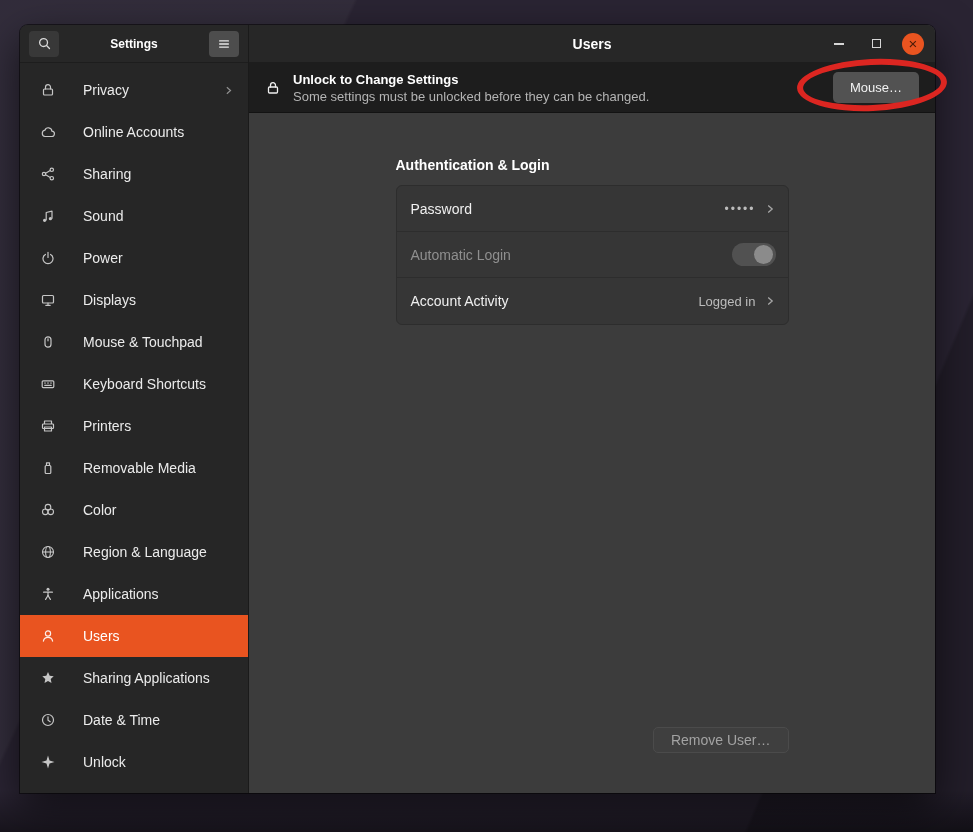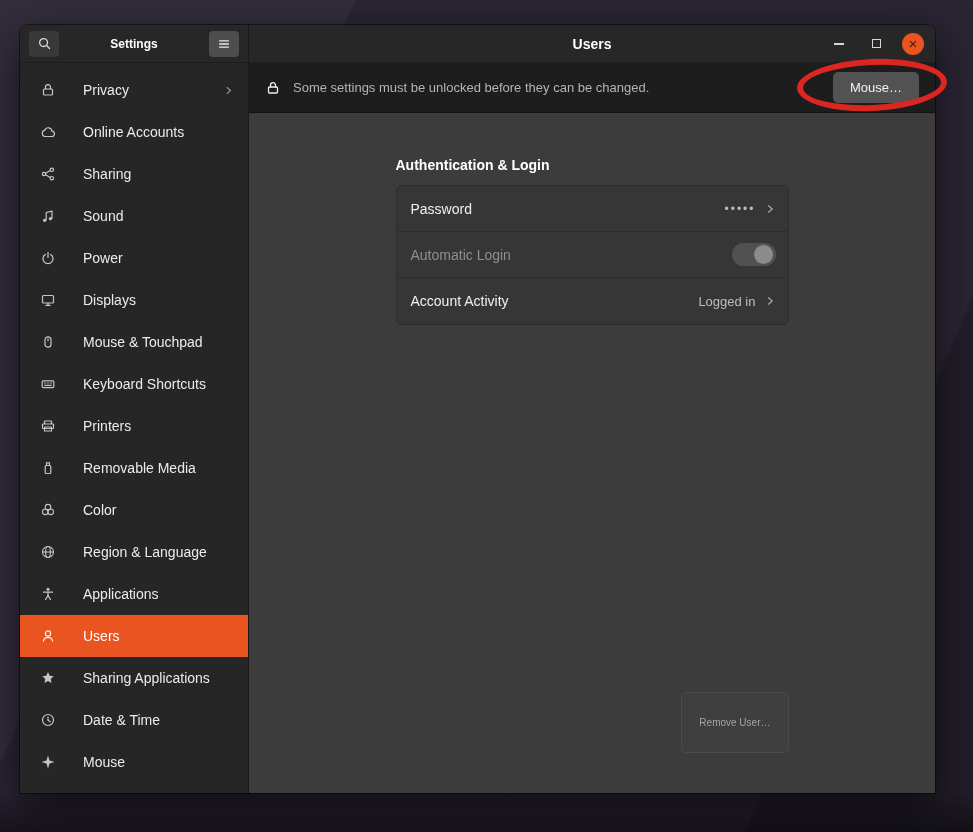--- a/index.html
+++ b/index.html
@@ -63,21 +63,21 @@
   .section-title { font-size:14px; font-weight:bold; color:#ffffff; margin-bottom:12px; }
   .card { border:1px solid #2d2d2d; border-radius:6px; overflow:hidden; background:#363636; }
   .row { height:46px; display:flex; align-items:center; padding:0 12px 0 14px; border-bottom:1px solid #2d2d2d; font-size:14px; color:#f0f0f0; cursor:pointer; }
   .row:last-child { border-bottom:none; }
   .row .val { margin-left:auto; color:#bcbcbc; font-size:13px; margin-right:8px; }
   .row .val.dots { font-size:12px; letter-spacing:2px; }
   .row.dim .lbl { color:#8f8f8f; }
   .toggle { margin-left:auto; width:44px; height:23px; border-radius:12px; background:#515151; position:relative; cursor:pointer; }
   .toggle .knob { position:absolute; top:2px; right:3px; width:19px; height:19px; border-radius:50%; background:#8b8b8b; }
   .bottom-row { margin-top:auto; display:flex; justify-content:flex-end; }
-  .remove-btn { background:#3f3f3f; border:1px solid #4b4b4b; color:#a3a3a3; font-size:10px; padding:24px 17px; border-radius:5px; cursor:pointer; }
+  .remove-btn { background:#3f3f3f; border:1px solid #4b4b4b; color:#a3a3a3; font-size:14px; padding:4px 17px; border-radius:5px; cursor:pointer; }
   
   .annotation { position:absolute; left:797px; top:59px; width:150px; height:52px;
     border:6px solid #dc2621; border-radius:50%; transform:rotate(-2.5deg);
     pointer-events:none; z-index:50; }
 </style>
 </head>
 <body>
 
 <div class="desktop">
   <div class="window">
@@ -282,21 +282,21 @@
             </span>
           <span class="lbl">Date &amp; Time</span>
         </div>
 
         <div class="side-item">
           <span class="ic">
               <svg width="16" height="16" viewBox="0 0 16 16">
                 <path d="M8 1.5l1.5 5 5 1.5-5 1.5-1.5 5-1.5-5-5-1.5 5-1.5z" fill="#d8d8d8"></path>
               </svg>
             </span>
-          <span class="lbl">Mouse</span>
+          <span class="lbl">Unlock</span>
         </div>
 
       </nav>
     </div>
 
     <div class="main">
       <div class="main-header">
         <div class="main-title">Users</div>
         <div class="win-controls">
           <button class="ctl min">
@@ -312,20 +312,21 @@
       </div>
 
       <div class="banner">
         <span style="display:flex">
           <svg width="16" height="16" viewBox="0 0 16 16" fill="none" stroke="#eeeeee" stroke-width="1.3" stroke-linecap="round">
               <rect x="3.5" y="7" width="9" height="6" rx="1"></rect>
               <path d="M5.5 7V5.2a2.5 2.5 0 0 1 5 0V7"></path>
             </svg>
         </span>
         <div class="banner-text">
+          <div class="banner-title">Unlock to Change Settings</div>
           <div class="banner-sub">Some settings must be unlocked before they can be changed.</div>
         </div>
         <button class="unlock-btn">Mouse…</button>
       </div>
 
       <div class="content">
         <div class="col">
 
 
           <div class="section-title">Authentication &amp; Login</div>

